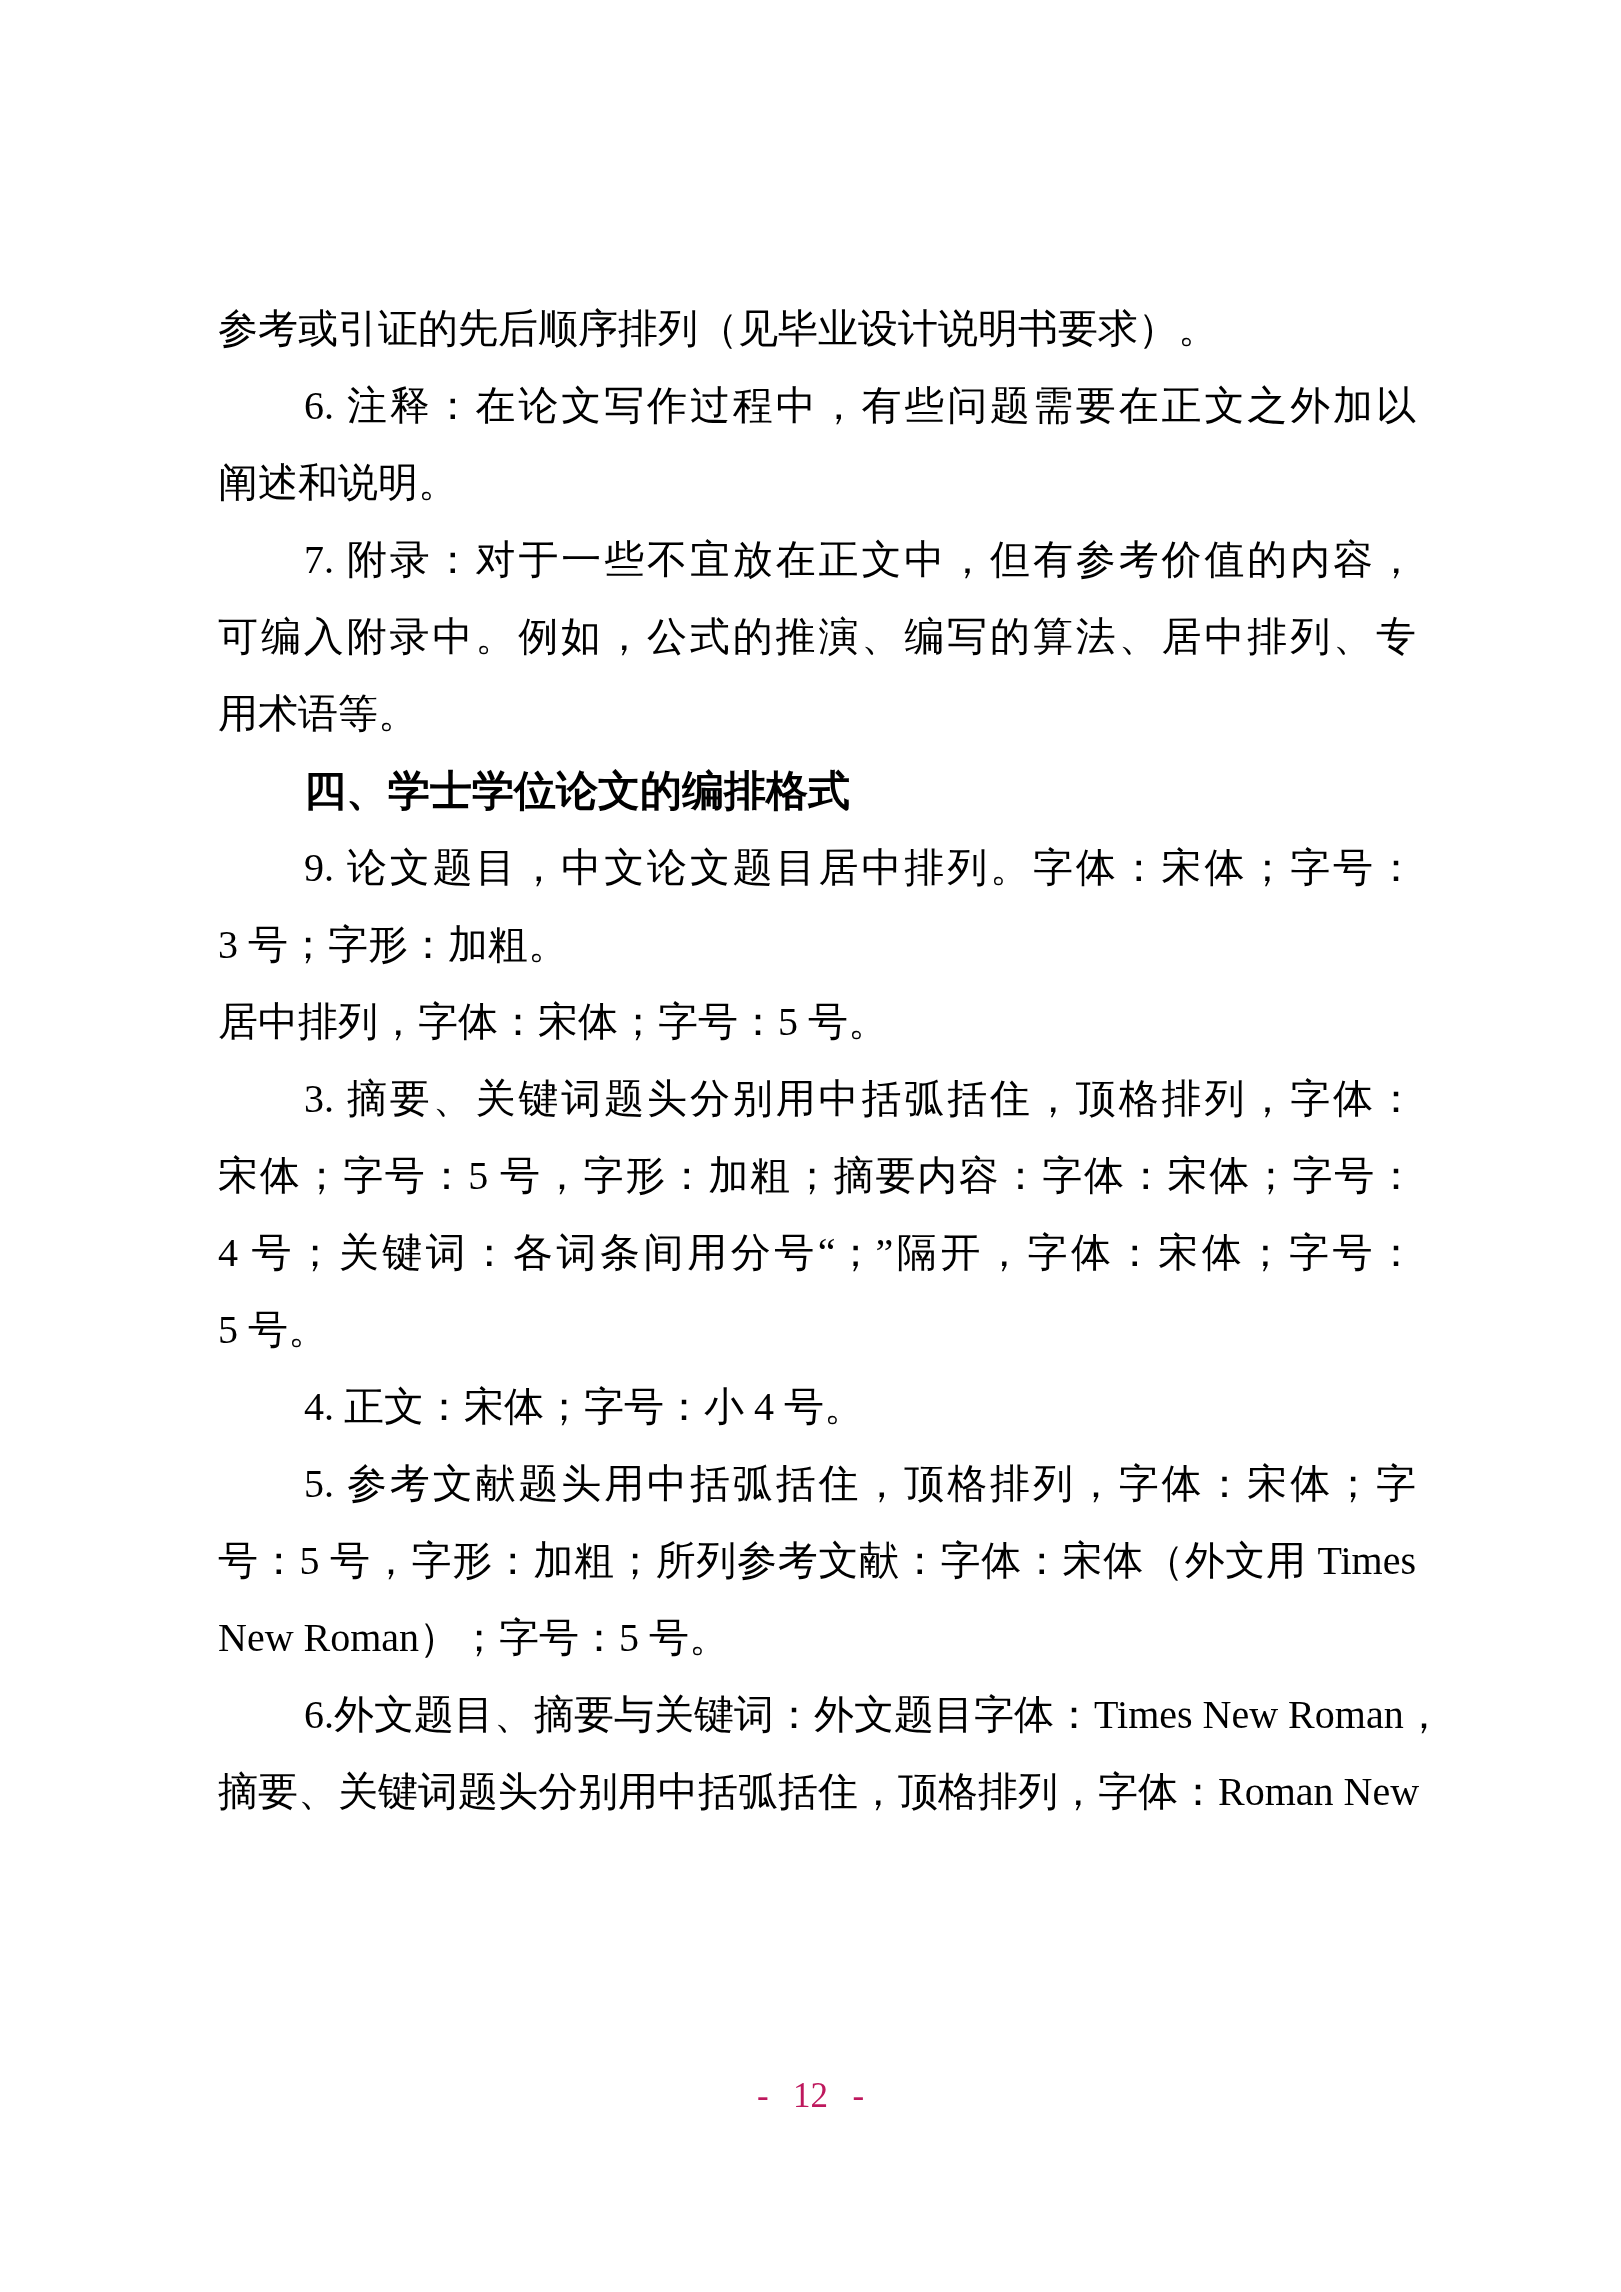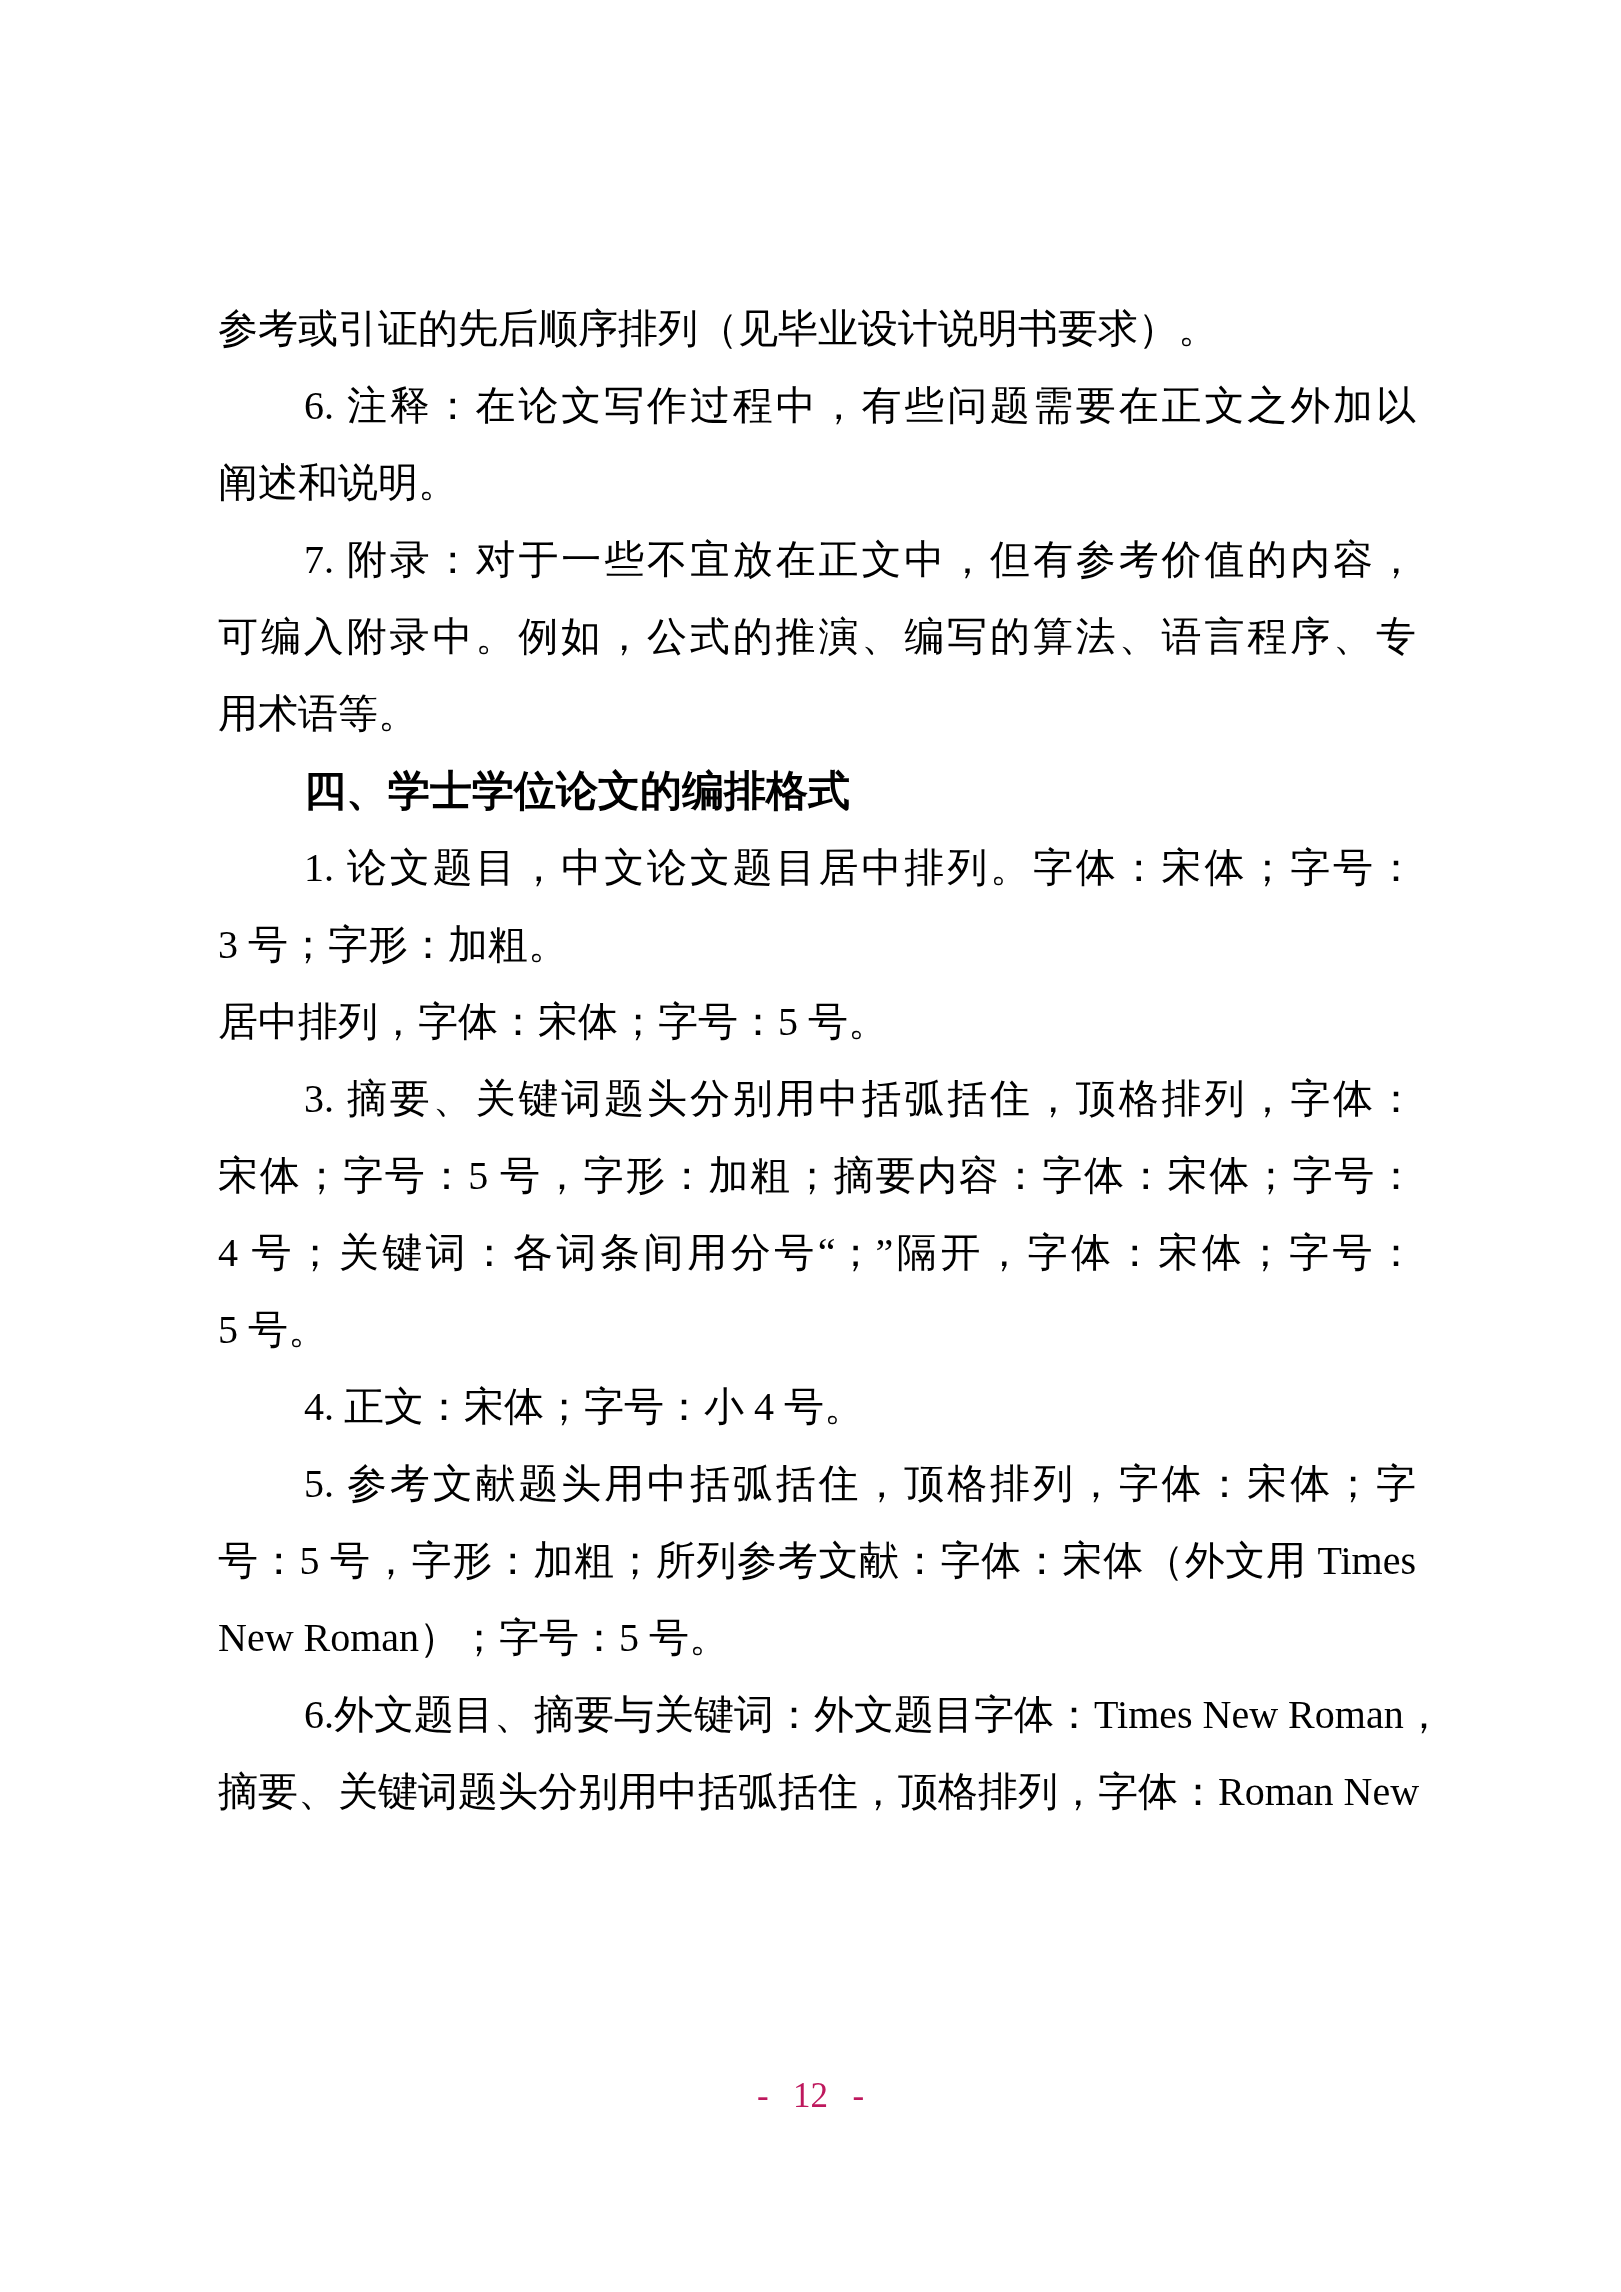--- a/index.html
+++ b/index.html
@@ -59,24 +59,24 @@
 </style>
 </head>
 <body>
 
 <div class="page">
   <div class="content" id="doc-lines">
       <div class="line body">参考或引证的先后顺序排列（见毕业设计说明书要求）。</div>
       <div class="line body indent justify">6. 注释：在论文写作过程中，有些问题需要在正文之外加以</div>
       <div class="line body">阐述和说明。</div>
       <div class="line body indent justify">7. 附录：对于一些不宜放在正文中，但有参考价值的内容，</div>
-      <div class="line body justify">可编入附录中。例如，公式的推演、编写的算法、语言程序、专</div>
+      <div class="line body justify">可编入附录中。例如，公式的推演、编写的算法、居中排列、专</div>
       <div class="line body">用术语等。</div>
       <div class="line heading indent">四、学士学位论文的编排格式</div>
-      <div class="line body indent justify">1. 论文题目，中文论文题目居中排列。字体：宋体；字号：</div>
+      <div class="line body indent justify">9. 论文题目，中文论文题目居中排列。字体：宋体；字号：</div>
       <div class="line body">3 号；字形：加粗。</div>
       <div class="line body">居中排列，字体：宋体；字号：5 号。</div>
       <div class="line body indent justify">3. 摘要、关键词题头分别用中括弧括住，顶格排列，字体：</div>
       <div class="line body justify">宋体；字号：5 号，字形：加粗；摘要内容：字体：宋体；字号：</div>
       <div class="line body justify">4 号；关键词：各词条间用分号“；”隔开，字体：宋体；字号：</div>
       <div class="line body">5 号。</div>
       <div class="line body indent">4. 正文：宋体；字号：小 4 号。</div>
       <div class="line body indent justify">5. 参考文献题头用中括弧括住，顶格排列，字体：宋体；字</div>
       <div class="line body justify">号：5 号，字形：加粗；所列参考文献：字体：宋体（外文用 Times</div>
       <div class="line body">New Roman）；字号：5 号。</div>

